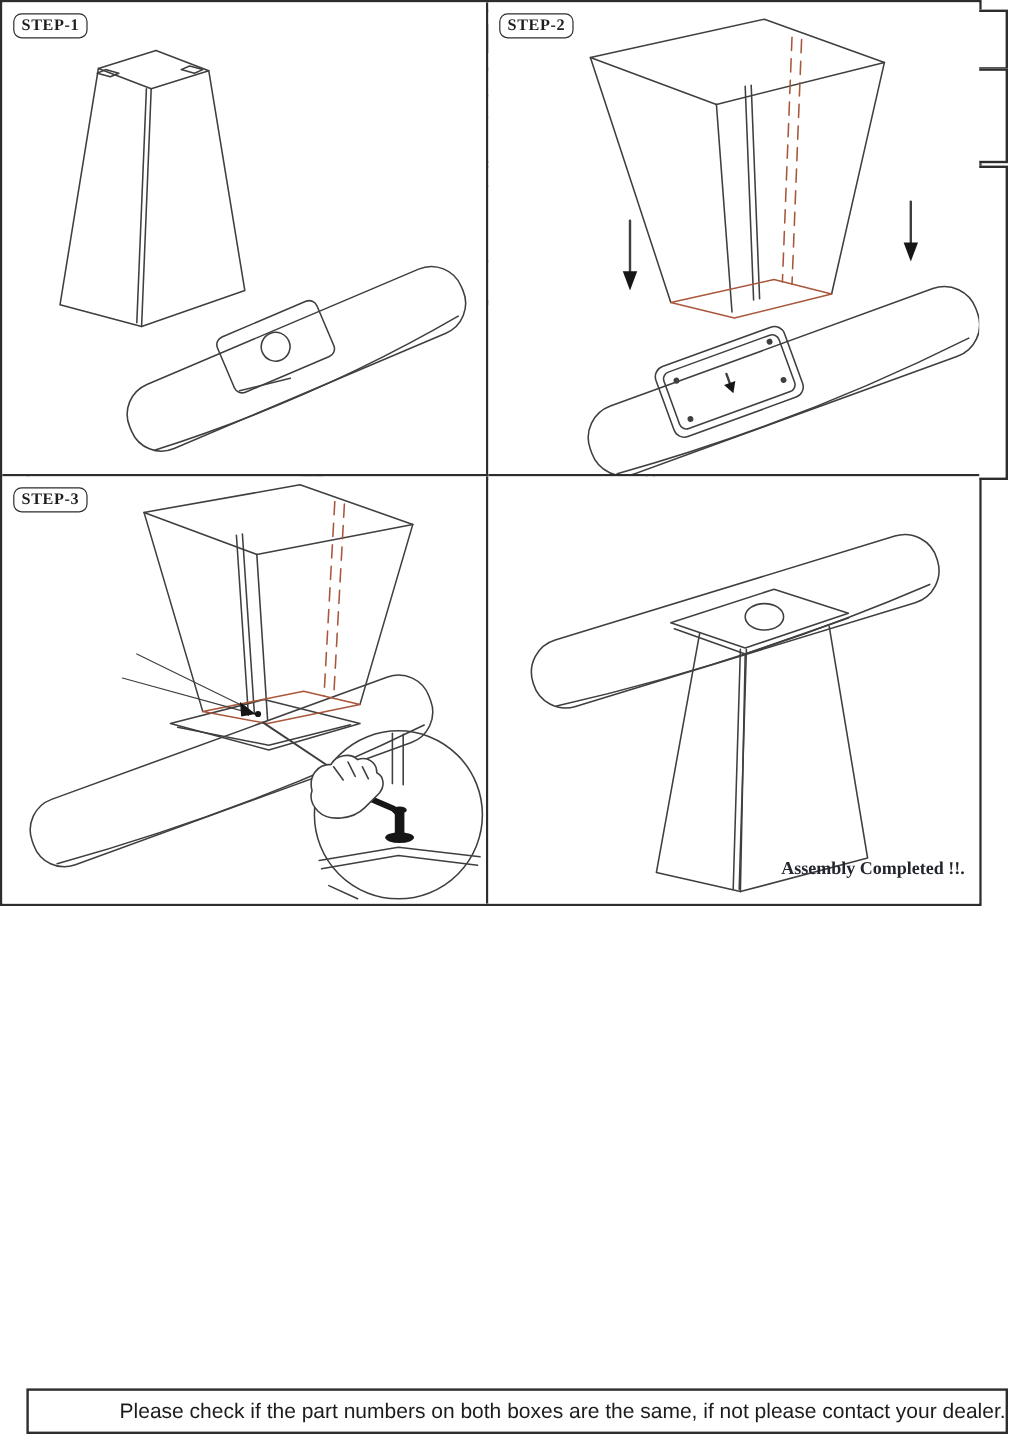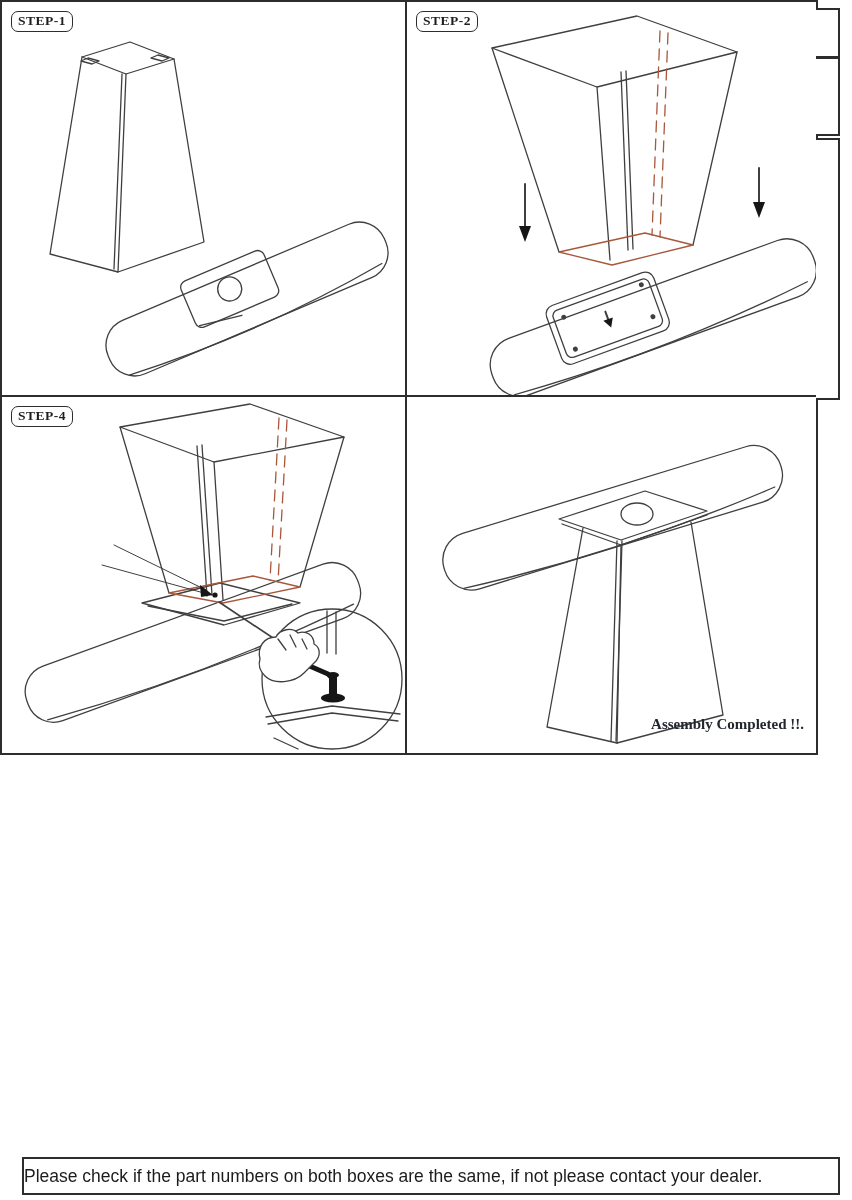--- a/index.html
+++ b/index.html
@@ -42,21 +42,21 @@
   #panel-1 { width:405px; height:395px; border-right:2px solid #2d2d2d; border-bottom:2px solid #2d2d2d; }
   #panel-2 { width:409px; height:395px; border-bottom:2px solid #2d2d2d; }
   #panel-3 { width:405px; height:356px; border-right:2px solid #2d2d2d; }
   #panel-4 { width:409px; height:356px; }
   .step-badge { position:absolute; left:9px; top:9px; border:1.6px solid #2d2d2d; border-radius:7px; padding:1px 6px 2px 6px;
                 font-family:"Liberation Serif", serif; font-weight:bold; font-size:13.5px; color:#1e1e1e; letter-spacing:0.5px; background:#fff; z-index:2; }
   .panel svg { position:absolute; left:0; top:0; }
   #completed-label { position:absolute; right:12px; bottom:20px; font-family:"Liberation Serif", serif; font-weight:bold; font-size:15px; color:#22262e; }
 
   
-  #footer { left:22px; top:1157px; width:818px; height:38px; display:flex; align-items:center; justify-content:flex-start; }
+  #footer { left:22px; top:1157px; width:818px; height:38px; display:flex; align-items:center; justify-content:flex-end; }
   #footer-text { font-size:17.5px; color:#1c1c1c; }
 
   .lineart { fill:none; stroke:#3f3f3f; stroke-width:1.3; stroke-linejoin:round; stroke-linecap:round; }
   .sienna  { stroke:var(--dash-red,#a8573b); }
   .dashed  { stroke-dasharray:11 7; }
   .inkfill { fill:#161616; stroke:none; }
 </style>
 </head>
 <body>
 
@@ -209,21 +209,21 @@
           </g>
           <path d="M118,182 L118,226" stroke-width="2"></path>
           <polygon points="112,224 124,224 118,240" fill="#161616" stroke="none"></polygon>
           <path d="M352,166 L352,202" stroke-width="2"></path>
           <polygon points="346,200 358,200 352,216" fill="#161616" stroke="none"></polygon>
         </g>
       </svg>
     </div>
 
     <div id="panel-3" class="panel">
-      <div class="step-badge">STEP-4</div>
+      <div class="step-badge">STEP-3</div>
       <svg width="403" height="354" viewBox="0 0 403 354">
         <g class="lineart">
           <g transform="rotate(-20 195 245)">
             <rect x="15" y="215" width="352" height="58" rx="27"></rect>
             <path d="M28,267 Q195,280 355,263"></path>
           </g>
           <path d="M140,206 L222,228 L298,206 L218,186 Z"></path>
           <path d="M146,209 L222,224 L290,207"></path>
           <path d="M118,30 L248,7 L342,40 L212,65 Z"></path>
           <path d="M118,30 L167,196"></path>

